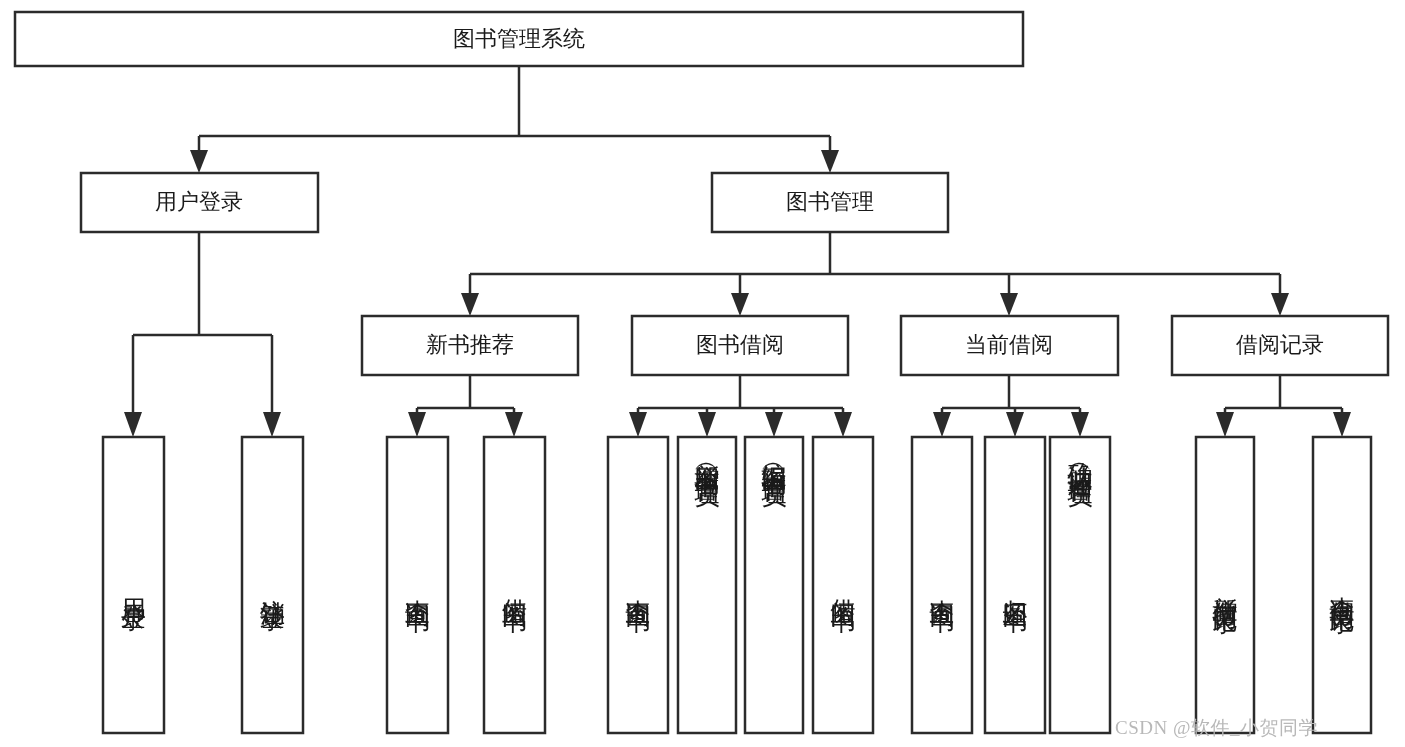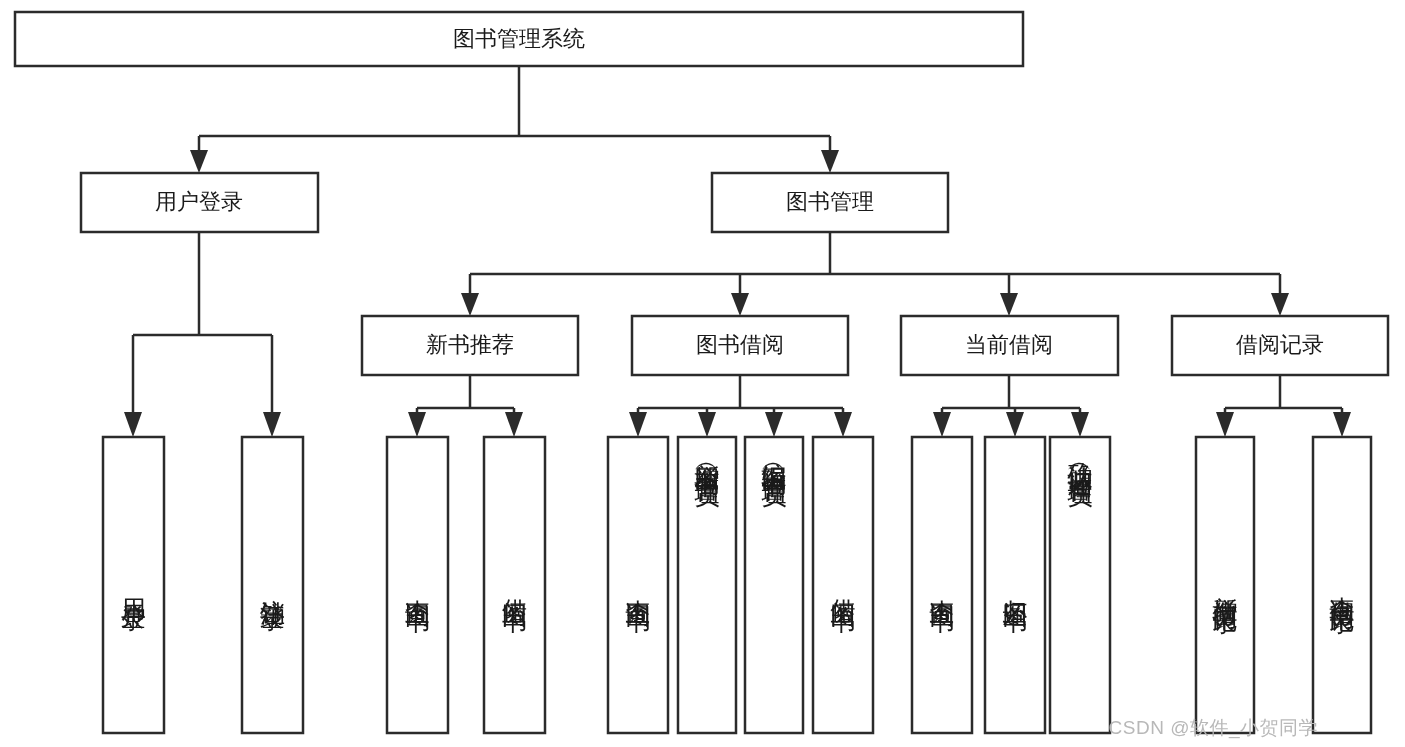--- a/index.html
+++ b/index.html
@@ -63,21 +63,21 @@
     position: absolute;
     display: flex;
     align-items: center;
     justify-content: center;
     pointer-events: none;
   }
   .watermark {
     position: absolute;
     right: 8px;
     bottom: 6px;
-    font-family: Liberation Sans, sans-serif;
+    font-family: Liberation Serif, serif;
     font-size: 19px;
     color: #b8b8b8;
     letter-spacing: 0.5px;
     white-space: nowrap;
   }
 </style>
 </head>
 <body>
 
 <div id="diagram-root">

